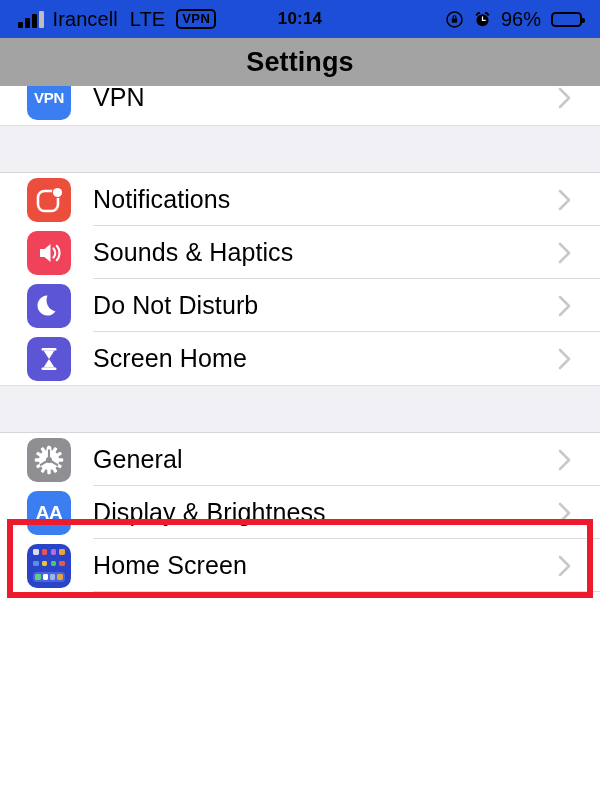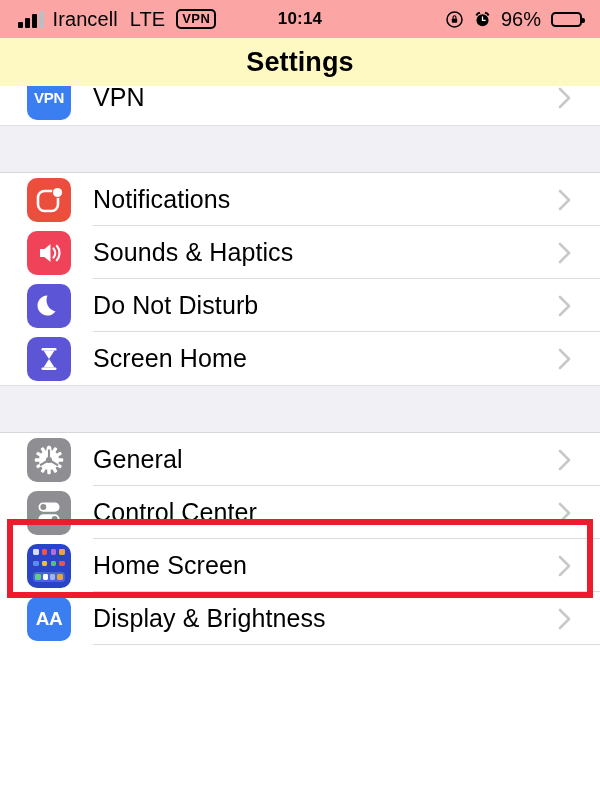--- a/index.html
+++ b/index.html
@@ -8,21 +8,21 @@
     font-family: "Liberation Sans", sans-serif;
     background: #ffffff;
     overflow: hidden;
     -webkit-font-smoothing: antialiased;
   }
   #root { position: relative; width: 600px; height: 805px; background: #ffffff; }
 
   
   .statusbar {
     position: absolute; top: 0; left: 0; width: 600px; height: 38px;
-    background: #fca5a5;
+    background: #1d4ed8;
     display: flex; align-items: center;
     padding: 0 18px;
     font-size: 21px; font-weight: 700; color: #000;
   }
   .sb-left { display: flex; align-items: center; gap: 9px; flex: 1; }
   .sb-right { display: flex; align-items: center; gap: 9px; flex: 1; justify-content: flex-end; }
   .sb-center { flex: 0 0 auto; font-size: 17px; font-weight: 700; letter-spacing: .2px; }
 
   .signal { display: flex; align-items: flex-end; gap: 2.5px; height: 17px; }
   .signal i { display: block; width: 4.5px; background: #000; border-radius: 1px; }
@@ -50,21 +50,21 @@
   }
   .battery::after {
     content: ""; position: absolute; right: -4.5px; top: 4px;
     width: 2.5px; height: 5px; background: #000; border-radius: 0 2px 2px 0;
   }
   .battery .fill { height: 100%; background: #000; border-radius: 2px; }
 
   
   .navbar {
     position: absolute; top: 38px; left: 0; width: 600px; height: 48px;
-    background: #fef9c3;
+    background: #a3a3a3;
     display: flex; align-items: center; justify-content: center;
     z-index: 5;
   }
   .navtitle { font-size: 27px; font-weight: 700; color: #000; letter-spacing: .1px; }
 
   
   .list { position: absolute; top: 86px; left: 0; width: 600px; height: 719px; }
 
   .gap { width: 100%; background: #f0f0f5; border-top: 1px solid #e0e0e4; border-bottom: 1px solid #d6d6da; }
 
@@ -308,30 +308,26 @@
         </div>
         <div class="row-label">General</div>
         <span class="chev">
           <svg width="14" height="24" viewBox="0 0 14 24">
               <path d="M2 3 L11 12 L2 21" fill="none" stroke="#c7c7cc" stroke-width="2.6" stroke-linecap="round" stroke-linejoin="round"></path>
             </svg>
         </span>
         <div class="sep"></div>
       </div>
 
-      <div class="row">
-        <div class="icon-box ic-cc">
-          <svg width="44" height="44" viewBox="0 0 44 44">
-            <rect x="11.5" y="11.5" width="21" height="9.2" rx="4.6" fill="#fff"></rect>
-            <circle cx="16.3" cy="16.1" r="3" fill="#8e8e93"></circle>
-            <rect x="11.5" y="23.3" width="21" height="9.2" rx="4.6" fill="#fff"></rect>
-            <circle cx="27.7" cy="27.9" r="3" fill="#8e8e93"></circle>
-          </svg>
-        </div>
-        <div class="row-label">Control Center</div>
+
+      <div class="row">
+        <div class="icon-box ic-disp">
+          <span class="t">AA</span>
+        </div>
+        <div class="row-label">Display &amp; Brightness</div>
         <span class="chev">
           <svg width="14" height="24" viewBox="0 0 14 24">
               <path d="M2 3 L11 12 L2 21" fill="none" stroke="#c7c7cc" stroke-width="2.6" stroke-linecap="round" stroke-linejoin="round"></path>
             </svg>
         </span>
         <div class="sep"></div>
       </div>
 
       <div class="row">
         <div class="icon-box ic-home">
@@ -358,32 +354,19 @@
         </div>
         <div class="row-label">Home Screen</div>
         <span class="chev">
           <svg width="14" height="24" viewBox="0 0 14 24">
               <path d="M2 3 L11 12 L2 21" fill="none" stroke="#c7c7cc" stroke-width="2.6" stroke-linecap="round" stroke-linejoin="round"></path>
             </svg>
         </span>
         <div class="sep"></div>
       </div>
 
-      <div class="row">
-        <div class="icon-box ic-disp">
-          <span class="t">AA</span>
-        </div>
-        <div class="row-label">Display &amp; Brightness</div>
-        <span class="chev">
-          <svg width="14" height="24" viewBox="0 0 14 24">
-              <path d="M2 3 L11 12 L2 21" fill="none" stroke="#c7c7cc" stroke-width="2.6" stroke-linecap="round" stroke-linejoin="round"></path>
-            </svg>
-        </span>
-        <div class="sep"></div>
-      </div>
-
     </div>
 
   </div>
 
   <div class="highlight" style="left:7px; top:519px; width:586px; height:79px;"></div>
 
 </div>
 
 </body></html>

